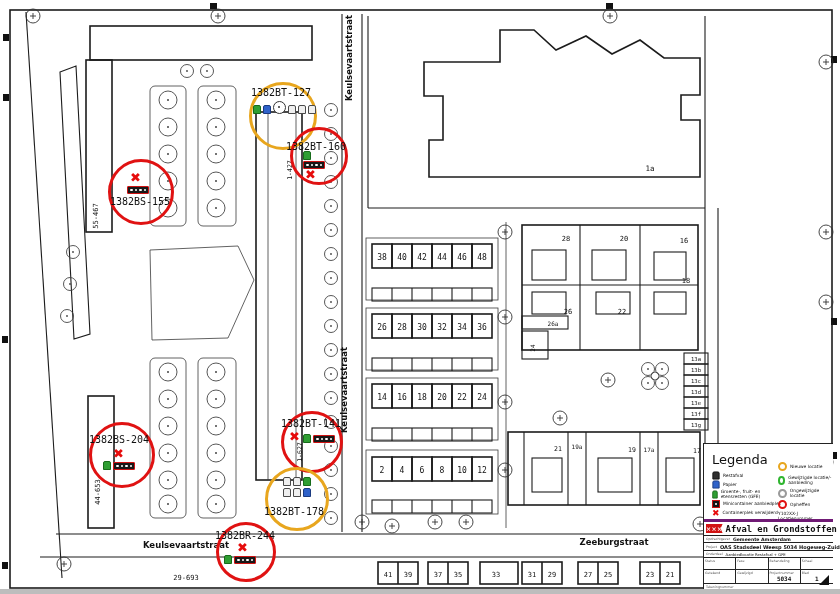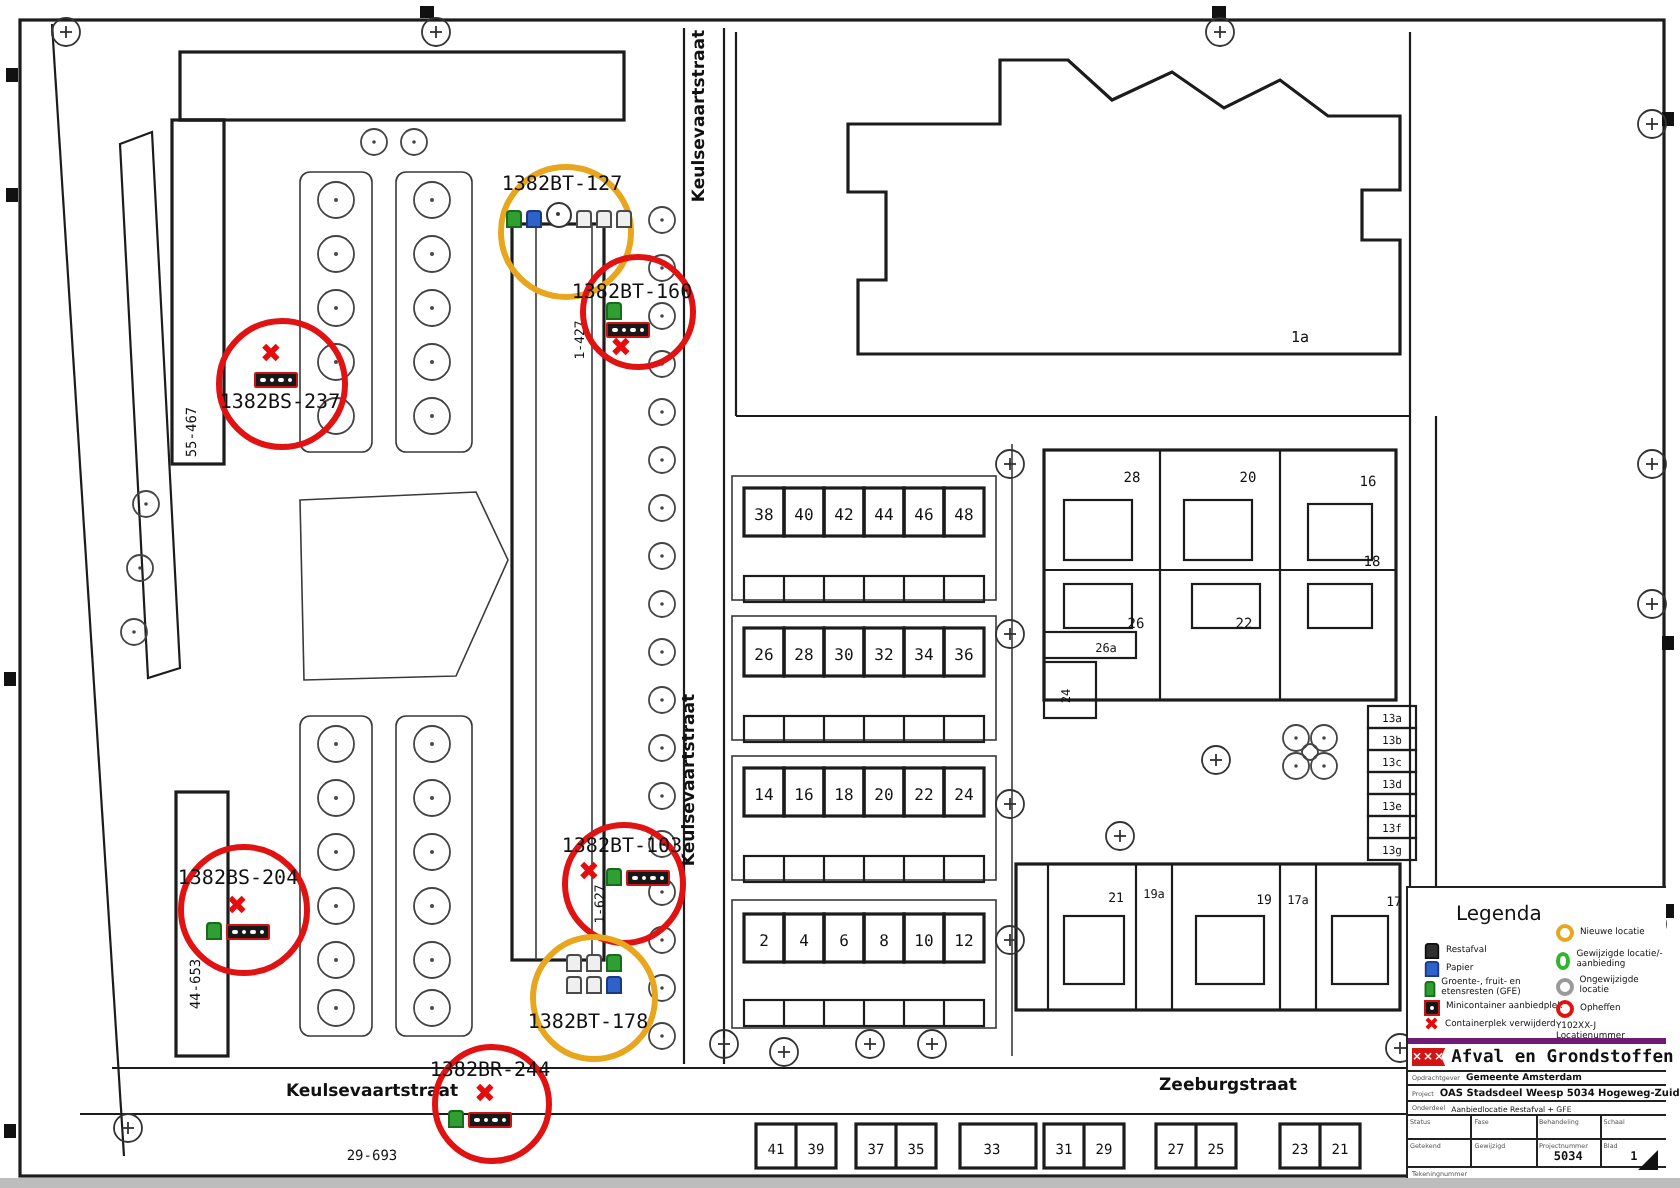--- a/index.html
+++ b/index.html
@@ -35,21 +35,21 @@
   .ucbar{display:inline-flex;width:22px;height:8px;background:#181818;border:1.5px solid #cf1212;
          border-radius:1px;align-items:center;justify-content:space-evenly;box-sizing:border-box;}
   .ucbar i{width:2.5px;height:2.5px;background:#fff;border-radius:50%;}
   .xmark{position:absolute;color:#e60c0c;font-weight:700;font-size:13px;line-height:11px;
          font-family:"DejaVu Sans",sans-serif;}
 
   
   .panel{position:absolute;left:703px;top:443px;width:130px;height:146px;background:#fff;
          border-left:1px solid #222;border-top:1px solid #222;box-sizing:border-box;}
   .legend{position:relative;width:100%;height:75px;}
-  .legend-title{position:absolute;left:24px;top:8px;font-size:10px;color:#111;}
+  .legend-title{position:absolute;left:8px;top:8px;font-size:13px;color:#111;}
   .lg-item{position:absolute;display:flex;align-items:center;gap:3px;}
   .lg-item .lbl{font-size:4.4px;color:#111;line-height:1.15;}
   .lg-bin{transform:scale(0.9);}
   .lg-mini{display:inline-block;width:8px;height:8px;background:#161616;border:1.5px solid #cf1212;
            box-sizing:border-box;position:relative;}
   .lg-mini::after{content:"";position:absolute;left:2px;top:2px;width:2px;height:2px;background:#fff;border-radius:50%;}
   .lg-x{color:#e60c0c;font-weight:700;font-size:9px;font-family:"DejaVu Sans",sans-serif;line-height:8px;}
   .lg-circle{display:inline-block;width:9px;height:9px;border-radius:50%;box-sizing:border-box;}
   .lg-circle.c-new{border:2px solid #e8a61e;}
   .lg-circle.c-chg{border:2px solid #2fb52f;}
@@ -431,41 +431,41 @@
   <div class="mcircle opheffen" style="left:108px;top:159px;width:60px;height:60px;"></div>
   <div class="xmark" style="left:130px;top:172px;">✖</div>
   <div class="micons" style="left:127px;top:186px;">
     <span class="ucbar">
           <i></i>
           <i></i>
           <i></i>
           <i></i>
         </span>
   </div>
-  <div class="mlabel" style="left:105px;top:196px;width:70px;">1382BS-237</div>
+  <div class="mlabel" style="left:105px;top:196px;width:70px;">1382BS-155</div>
 </div>
 
 <div class="marker">
   <div class="mcircle opheffen" style="left:89px;top:422px;width:60px;height:60px;"></div>
   <div class="mlabel" style="left:84px;top:434px;width:70px;">1382BS-204</div>
   <div class="xmark" style="left:113px;top:448px;">✖</div>
   <div class="micons" style="left:103px;top:461px;">
     <span class="bin green"></span>
     <span class="ucbar">
           <i></i>
           <i></i>
           <i></i>
           <i></i>
         </span>
   </div>
 </div>
 
 <div class="marker">
   <div class="mcircle opheffen" style="left:281px;top:411px;width:56px;height:56px;"></div>
-  <div class="mlabel" style="left:276px;top:418px;width:70px;">1382BT-103</div>
+  <div class="mlabel" style="left:276px;top:418px;width:70px;">1382BT-141</div>
   <div class="xmark" style="left:289px;top:431px;">✖</div>
   <div class="micons" style="left:303px;top:434px;">
     <span class="bin green"></span>
     <span class="ucbar">
           <i></i>
           <i></i>
           <i></i>
           <i></i>
         </span>
   </div>

